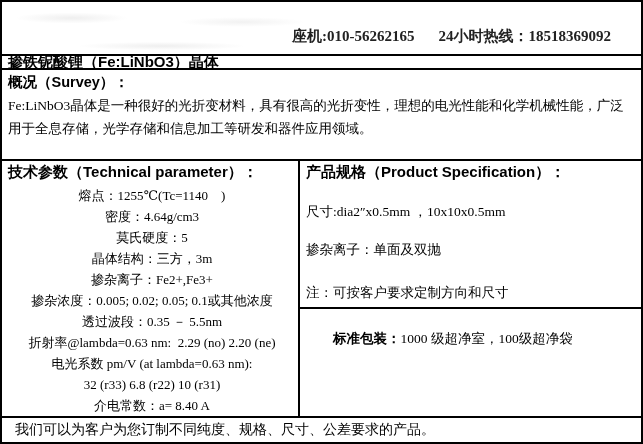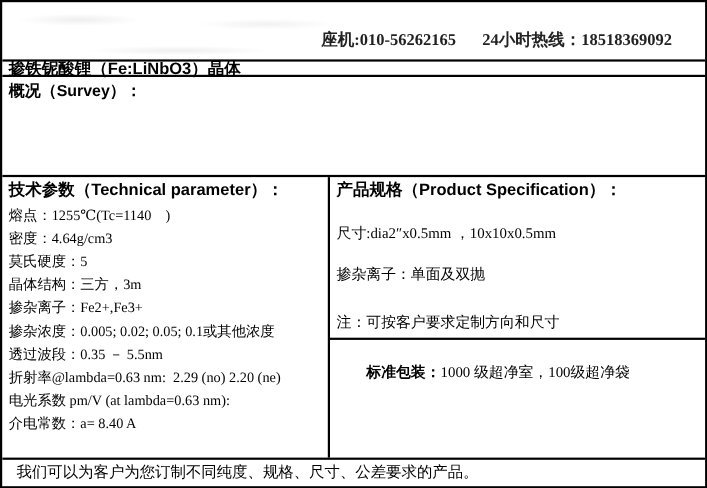--- a/index.html
+++ b/index.html
@@ -83,20 +83,21 @@
     font-family: "Liberation Sans", "DejaVu Sans", sans-serif;
     font-weight: bold;
     font-size: 15px;
     height: 22px;
     white-space: pre;
   }
   .tech-line {
     font-size: 13px;
     line-height: 21px;
     white-space: pre;
+    text-align: center;
   }
   .right-cell {
     flex: 1;
     display: flex;
     flex-direction: column;
     box-sizing: border-box;
   }
   .spec-cell {
     height: 148px;
     box-sizing: border-box;
@@ -142,34 +143,36 @@
     <span>座机:010-56262165</span>
     <span>24小时热线：18518369092</span>
   </div>
 
   <div class="row title-row">
     <span>掺铁铌酸锂（Fe:LiNbO3）晶体</span>
   </div>
 
   <div class="row survey-row">
     <div class="survey-heading">概况（Survey）：</div>
+    <div class="survey-text">Fe:LiNbO3晶体是一种很好的光折变材料，具有很高的光折变性，理想的电光性能和化学机械性能，广泛用于全息存储，光学存储和信息加工等研发和器件应用领域。</div>
   </div>
 
   <div class="row main-row">
     <div class="left-cell">
       <div class="cell-heading">技术参数（Technical parameter）：</div>
       <div class="tech-line">熔点：1255℃(Tc=1140　)</div>
       <div class="tech-line">密度：4.64g/cm3</div>
       <div class="tech-line">莫氏硬度：5</div>
       <div class="tech-line">晶体结构：三方，3m</div>
       <div class="tech-line">掺杂离子：Fe2+,Fe3+</div>
       <div class="tech-line">掺杂浓度：0.005; 0.02; 0.05; 0.1或其他浓度</div>
       <div class="tech-line">透过波段：0.35 － 5.5nm</div>
       <div class="tech-line">折射率@lambda=0.63 nm:  2.29 (no) 2.20 (ne)</div>
       <div class="tech-line">电光系数 pm/V (at lambda=0.63 nm):</div>
+      <div class="tech-line">32 (r33) 6.8 (r22) 10 (r31)</div>
       <div class="tech-line">介电常数：a= 8.40 A</div>
     </div>
 
     <div class="right-cell">
       <div class="spec-cell">
         <div class="cell-heading">产品规格（Product Specification）：</div>
         <div class="spec-line">尺寸:dia2″x0.5mm ，10x10x0.5mm</div>
         <div class="spec-line">掺杂离子：单面及双抛</div>
         <div class="spec-spacer"></div>
         <div class="spec-line">注：可按客户要求定制方向和尺寸</div>

